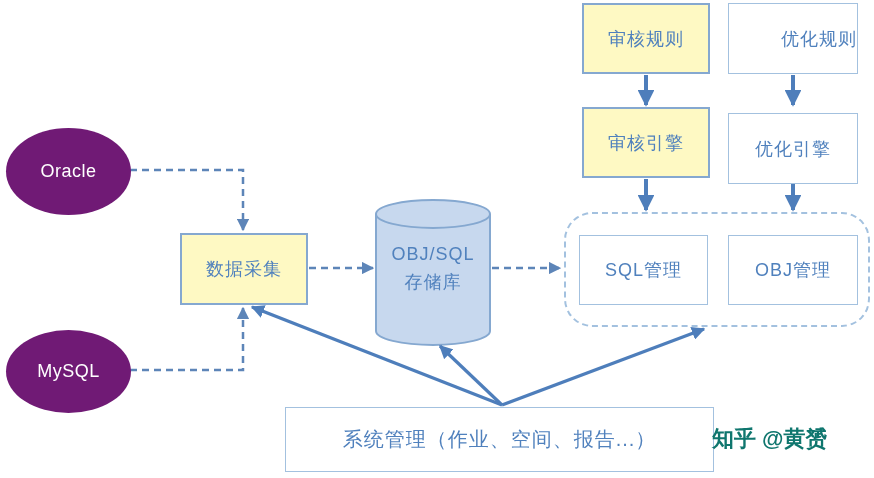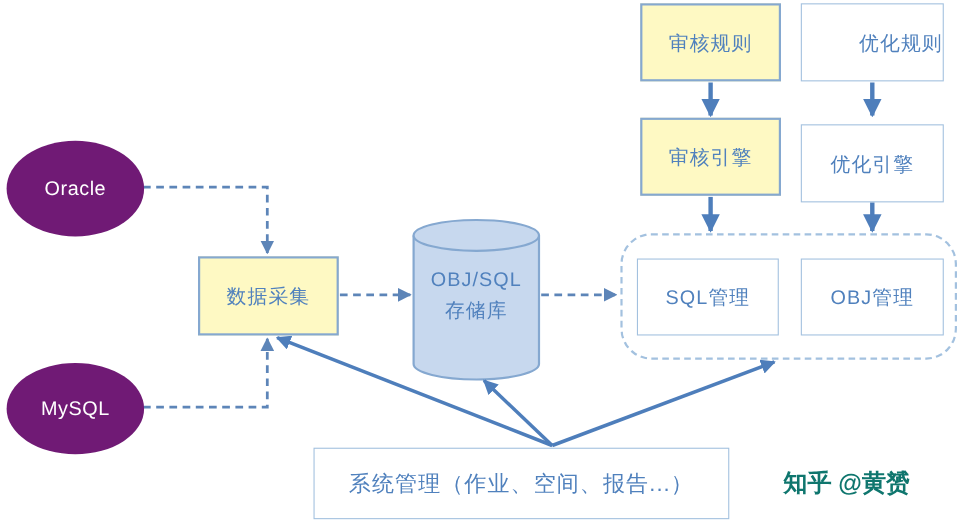--- a/index.html
+++ b/index.html
@@ -75,21 +75,21 @@
 
   .audit-rules     { left: 582px; top: 3px;   width: 128px; height: 71px; }
   .optimize-rules  { left: 728px; top: 3px;   width: 130px; height: 71px; justify-content: flex-end; }
   .audit-engine    { left: 582px; top: 107px; width: 128px; height: 71px; }
   .optimize-engine { left: 728px; top: 113px; width: 130px; height: 71px; }
 
   .sql-mgmt { left: 579px; top: 235px; width: 129px; height: 70px; }
   .obj-mgmt { left: 728px; top: 235px; width: 130px; height: 70px; }
 
   .sys-mgmt {
-    left: 285px; top: 407px; width: 378px; height: 65px;
+    left: 285px; top: 407px; width: 429px; height: 65px;
     font-size: 20px;
     letter-spacing: 1px;
   }
 
   .watermark {
     position: absolute;
     left: 712px; top: 424px;
     width: 162px; height: 30px;
     z-index: 3;
     color: #0f766e;

